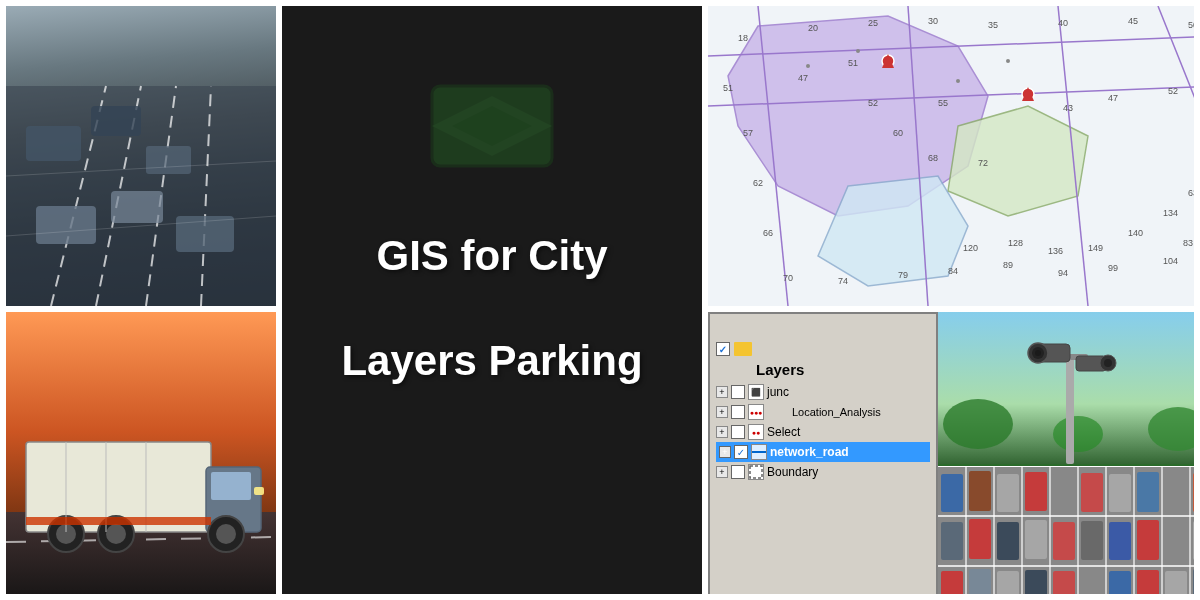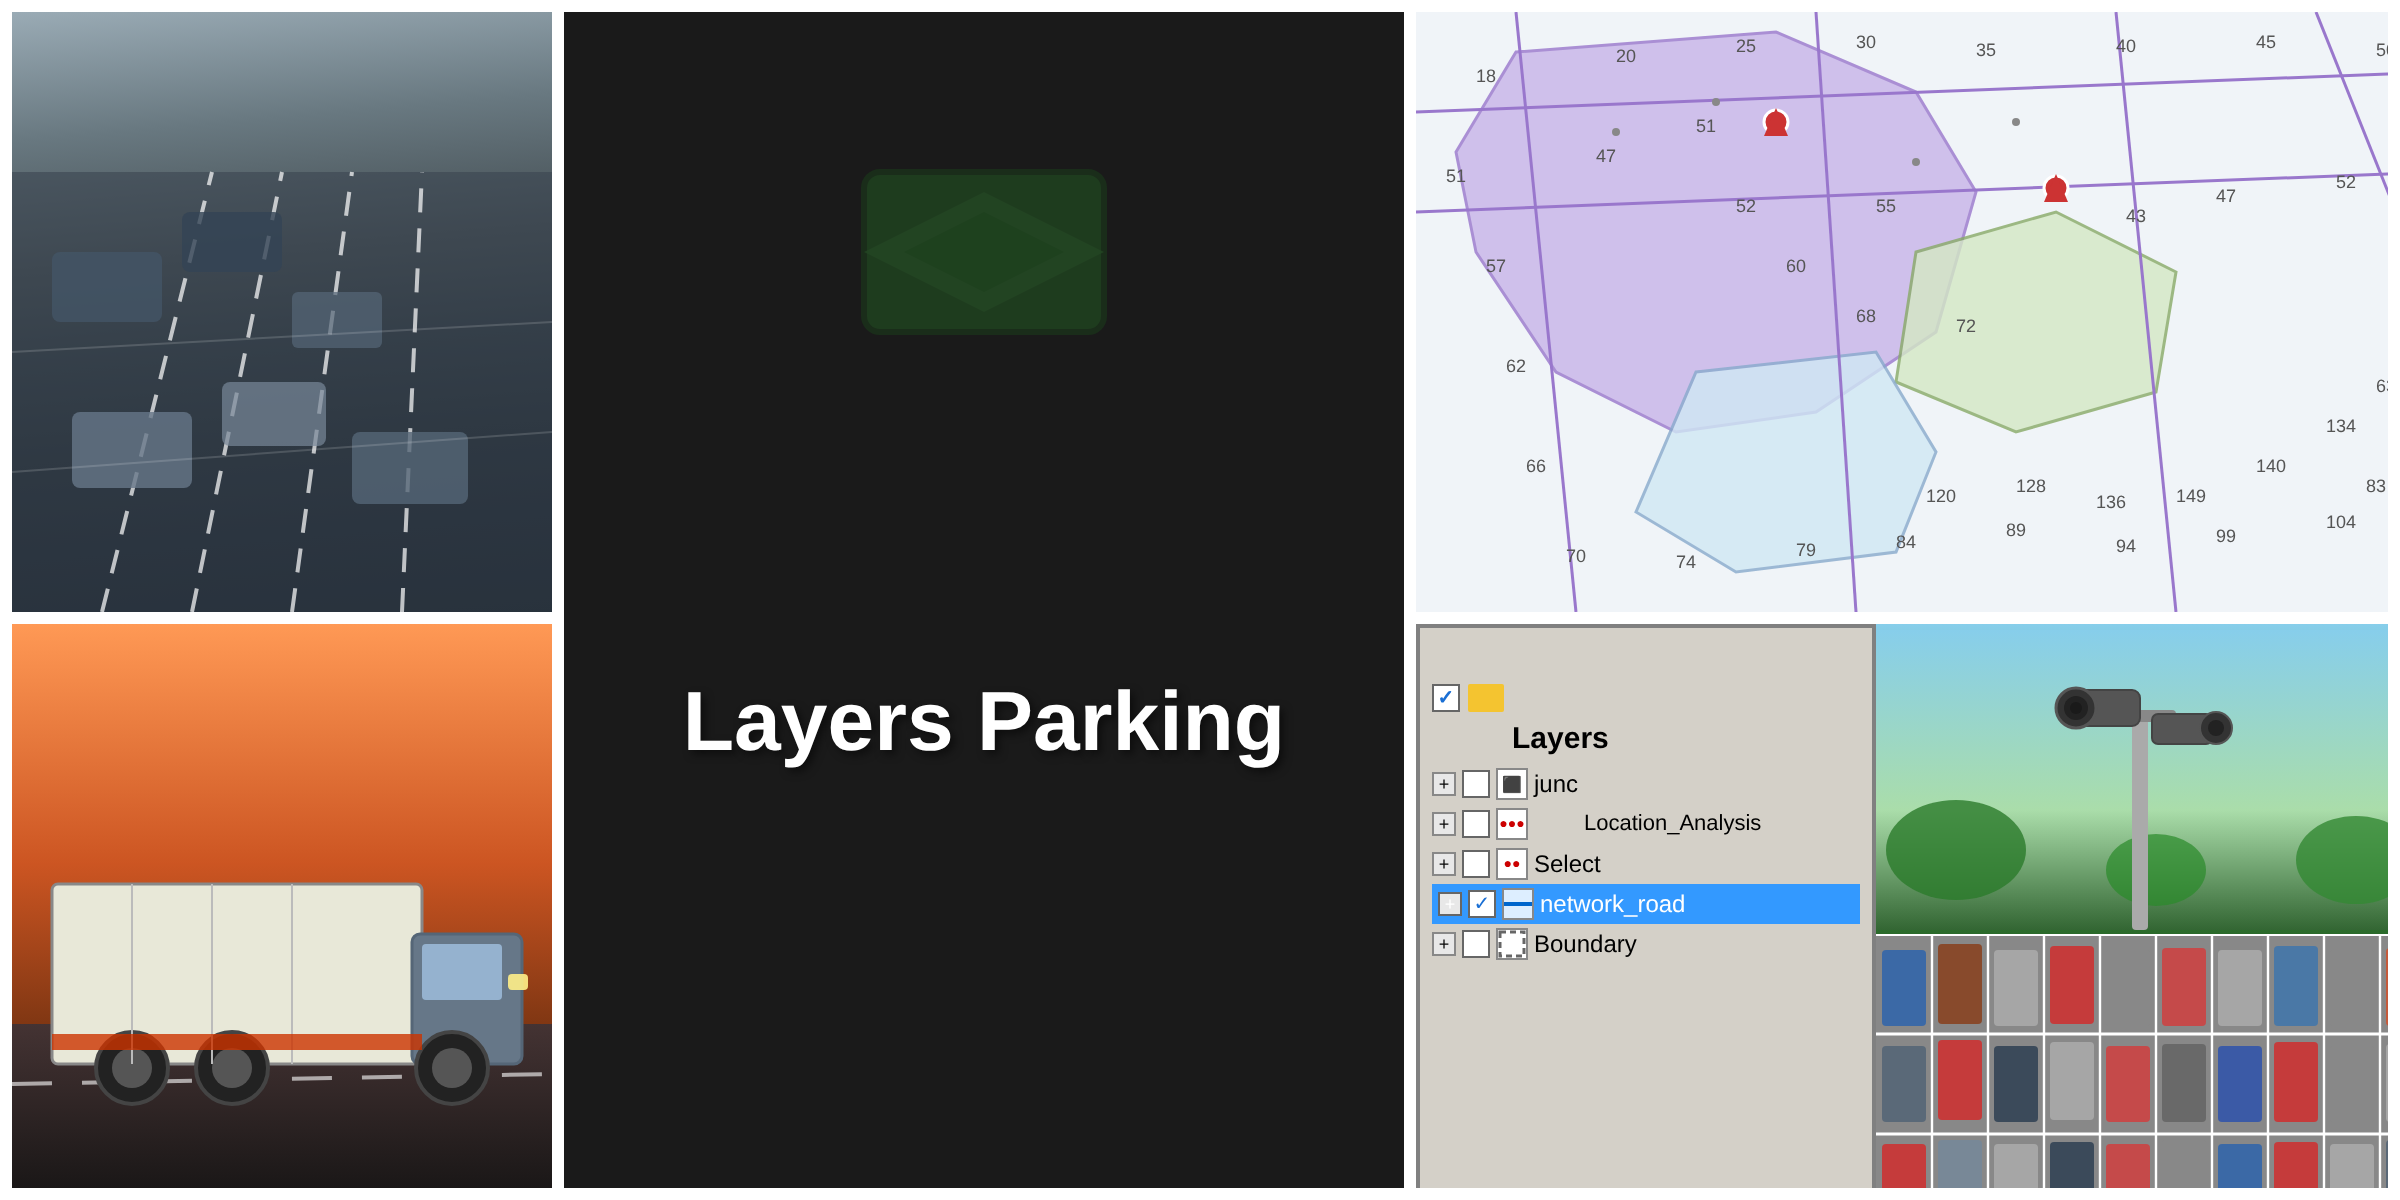--- a/index.html
+++ b/index.html
@@ -214,21 +214,21 @@
   </div>
 
   <div class="cell cell-title">
 
     <svg width="420" height="600" style="position:absolute;top:0;left:0;opacity:0.3;">
       <rect x="150" y="80" width="120" height="80" rx="8" fill="#2a8a2a" stroke="#1a5a1a" stroke-width="3"></rect>
       <polygon points="210,90 270,120 210,150 150,120" fill="#3aaa3a" opacity="0.8"></polygon>
       <polygon points="210,100 250,120 210,140 170,120" fill="#2a9a2a"></polygon>
     </svg>
     <div class="title-text">
-      <br>
+      <span>GIS for City</span><br>
       <br>
       <span>Layers Parking</span><br>
     </div>
   </div>
 
   <div class="cell cell-gis-map">
     <svg width="510" height="300" style="background:#e8edf5;">
 
       <rect width="510" height="300" fill="#f0f4f8"></rect>
 
@@ -375,21 +375,21 @@
         </div>
         <span>Select</span>
       </div>
 
       <div class="layer-item selected">
         <span class="expand-btn" style="border-color:#666;">+</span>
         <div class="checkbox-checked">✓</div>
         <div class="layer-symbol" style="background:#ddeeff;">
           <div class="line-blue"></div>
         </div>
-        <span style="font-weight:normal;">network_road</span>
+        <span style="font-weight:bold;">network_road</span>
       </div>
 
       <div class="layer-item">
         <span class="expand-btn">+</span>
         <div class="checkbox-checked" style="background:white;color:transparent;"></div>
         <div class="layer-symbol">
           <svg width="14" height="14">
               <rect x="1" y="1" width="12" height="12" fill="none" stroke="#666" stroke-width="1.5" stroke-dasharray="3,2"></rect>
             </svg>
         </div>

